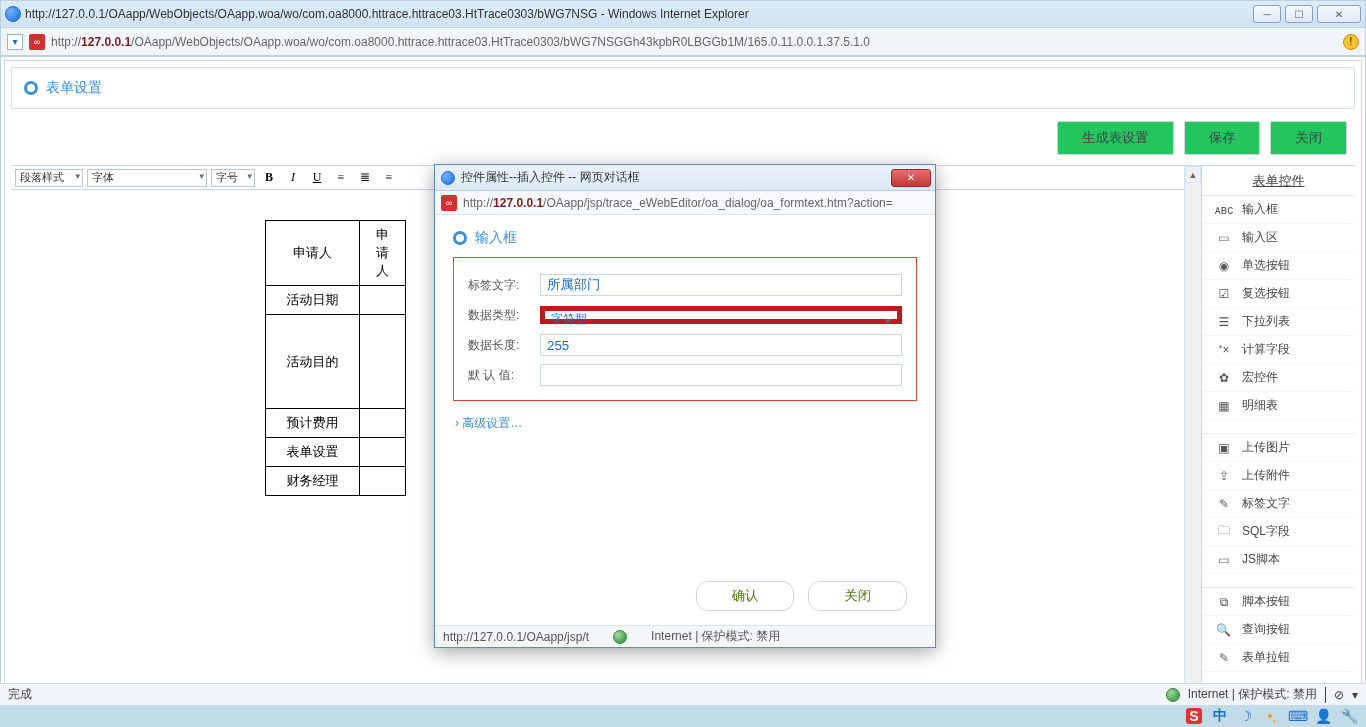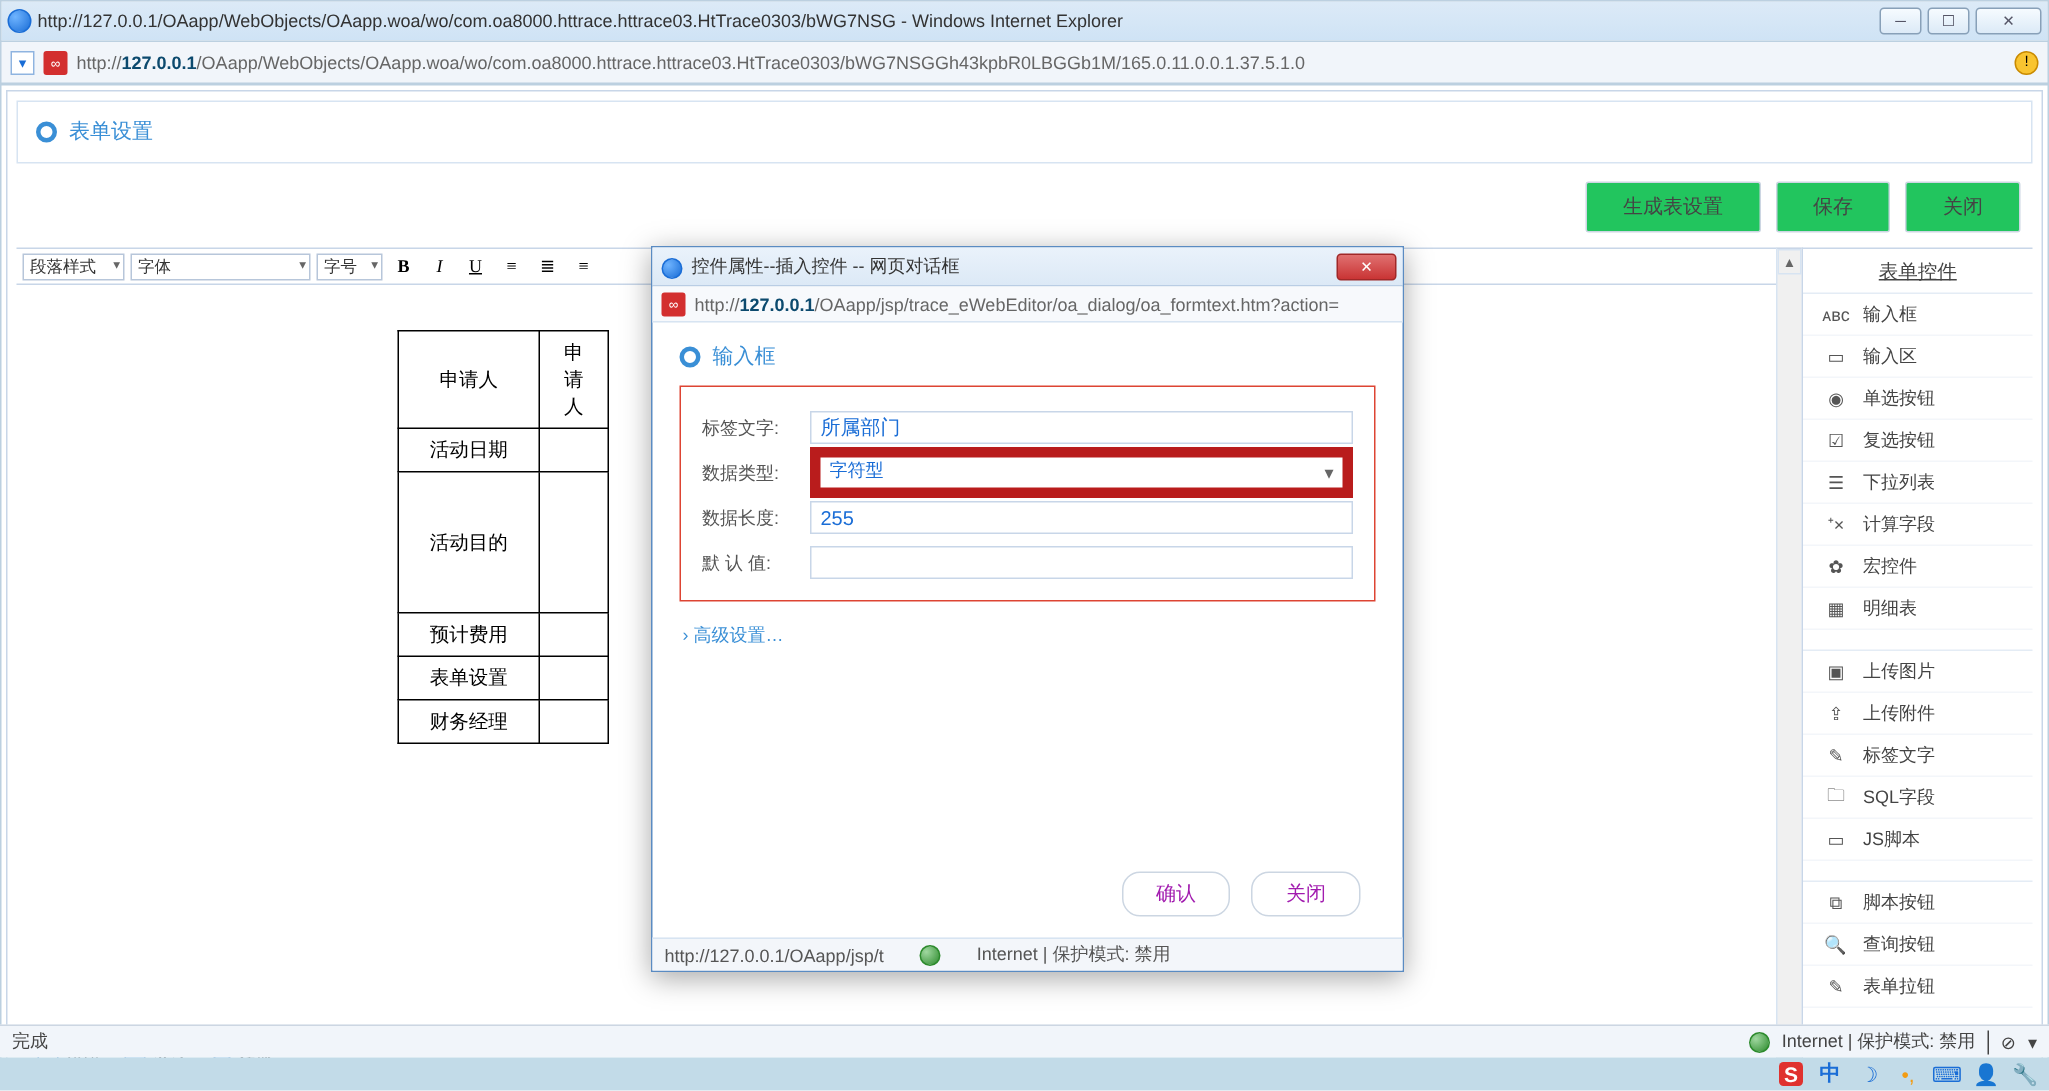--- a/index.html
+++ b/index.html
@@ -11,21 +11,21 @@
 .ie-icon { width: 16px; height: 16px; border-radius: 50%; background: radial-gradient(circle at 30% 30%, #6fb4ff, #1a6dd6); border: 1px solid #1a6dd6; }
 .title-text { color: #333; }
 .win-buttons { display: flex; gap: 4px; }
 .win-btn { width: 28px; height: 18px; border: 1px solid #88a0b8; border-radius: 3px; background: linear-gradient(#f6fbff,#dceaf7); display: flex; align-items: center; justify-content: center; font-size: 10px; color: #556; }
 .win-close { width: 44px; }
 
 .addr-bar { height: 28px; background: #f1f5fa; border-left: 1px solid #bcd0e0; border-right: 1px solid #bcd0e0; border-bottom: 1px solid #bcd0e0; display: flex; align-items: center; padding: 0 6px; gap: 6px; }
 .shield { width: 16px; height: 16px; background: #fff; border: 1px solid #8fb4e0; display:flex; align-items:center; justify-content:center; color:#1a6dd6; font-size:10px; }
 .site-icon { width: 16px; height: 16px; background: #d32f2f; border-radius: 2px; display:flex; align-items:center; justify-content:center; color:#fff; font-size:9px; }
 .url { flex: 1; color: #666; }
-.url .bold { color: #0c4a6e; font-weight: 600; text-align: right; }
+.url .bold { color: #7f1d1d; font-weight: 600; text-align: right; }
 .alert-icon { width: 16px; height: 16px; background: #f9c430; border-radius: 50%; border: 1px solid #c98a00; display:flex; align-items:center; justify-content:center; color:#000; font-size:10px; }
 
 
 .app-shell { border: 1px solid #bcd0e0; height: 671px; display: flex; flex-direction: column; }
 .app-inner { border: 1px solid #c8d6e8; margin: 3px; flex: 1; display: flex; flex-direction: column; background: #fff; }
 .header { height: 42px; border: 1px solid #d7e4f2; margin: 6px 6px 4px 6px; display: flex; align-items: center; padding: 0 12px; gap: 8px; }
 .bullet-blue { width: 14px; height: 14px; border-radius: 50%; background: #fff; border: 3px solid #3a8fd6; }
 .header-title { color: #3a8fd6; font-size: 14px; }
 .actions { display: flex; justify-content: flex-end; gap: 10px; padding: 8px 14px 10px 0; }
 .action-btn { border: 1px solid #ccd6e2; background: #22c55e; padding: 7px 24px; color: #444; border-radius: 2px; }
@@ -61,35 +61,35 @@
 .sb-ico { width: 16px; display: flex; justify-content: center; color: #555; }
 
 
 .vscroll { width: 17px; border-left: 1px solid #d7e4f2; border-top: 1px solid #c8d6e8; background: #f0f0f0; display: flex; flex-direction: column; }
 .scroll-btn { height: 17px; background: #f0f0f0; display:flex; align-items:center; justify-content:center; font-size:9px; color:#666; border: 1px solid #d7e4f2; }
 .scroll-track { flex: 1; }
 
 
 .dialog { position: absolute; left: 434px; top: 164px; width: 502px; height: 484px; background: #fff; border: 1px solid #5a8bc2; box-shadow: 0 4px 18px rgba(0,0,0,0.35); display: flex; flex-direction: column; }
 .dlg-title { height: 26px; background: linear-gradient(#eaf2fb,#dce9f6); border-bottom: 1px solid #b9cde4; display: flex; align-items: center; padding: 0 4px 0 6px; justify-content: space-between; }
-.dlg-title .l { display: flex; align-items: flex-end; gap: 6px; color: #333; }
+.dlg-title .l { display: flex; align-items: center; gap: 6px; color: #333; }
 .dlg-close { width: 40px; height: 18px; background: linear-gradient(#e07070,#c93434); border: 1px solid #a02828; border-radius: 3px; display:flex; align-items:center; justify-content:center; color:#fff; font-size:10px; }
 .dlg-addr { height: 24px; border-bottom: 1px solid #d7e4f2; display: flex; align-items: center; padding: 0 6px; gap: 6px; background: #f7f9fc; }
 .dlg-body { flex: 1; padding: 12px 18px 8px 18px; display: flex; flex-direction: column; }
 .dlg-head { display: flex; align-items: center; gap: 8px; padding: 2px 0 10px 0; }
 .dlg-head .t { color: #3a8fd6; font-size: 14px; }
 .red-box { border: 1px solid #d43; padding: 12px 14px 10px 14px; }
 .frow { display: flex; align-items: center; height: 30px; }
 .flabel { width: 72px; color: #555; }
 .finput { flex: 1; height: 22px; border: 1px solid #c8d6e8; padding: 0 6px; color: #1a6dd6; }
-.fselect { flex: 1; height: 34px; border: 7px solid #b91c1c; padding: 0 6px; color: #1a6dd6; position: relative; }
+.fselect { flex: 1; height: 18px; border: 5px solid #b91c1c; padding: 0 6px; color: #1a6dd6; position: relative; }
 .fselect::after { content: "▾"; position: absolute; right: 6px; top: 3px; color: #666; }
 .adv { color: #3a8fd6; padding: 14px 0 10px 2px; }
 .dlg-btns { display: flex; justify-content: flex-end; gap: 14px; padding: 6px 10px 6px 0; }
-.dlg-btn { border: 1px solid #ccd6e2; background: #fff; border-radius: 12px; padding: 5px 22px; color: #a21caf; }
+.dlg-btn { border: 1px solid #ccd6e2; background: #fff; border-radius: 12px; padding: 5px 35px; color: #4d7c0f; }
 .dlg-status { height: 22px; border-top: 1px solid #d7e4f2; display: flex; align-items: center; padding: 0 8px; gap: 24px; color: #555; background: #f3f6fa; }
 .globe { width: 14px; height: 14px; border-radius: 50%; background: radial-gradient(circle at 30% 30%, #a0d8a0, #2c8a2c); border: 1px solid #2c8a2c; }
 
 
 .statusbar { position: absolute; left: 0; right: 0; bottom: 22px; height: 22px; background: #f1f5fa; border-top: 1px solid #ccd6e2; display: flex; align-items: center; justify-content: space-between; padding: 0 8px; color: #444; }
 .statusbar .r { display: flex; align-items: center; gap: 8px; }
 
 
 .taskbar { position: absolute; left: 0; right: 0; bottom: 0; height: 22px; background: #c2dbe8; display: flex; justify-content: flex-end; align-items: center; gap: 10px; padding: 0 8px; }
 .tray-ico { width: 16px; height: 16px; display:flex; align-items:center; justify-content:center; font-size:14px; }

